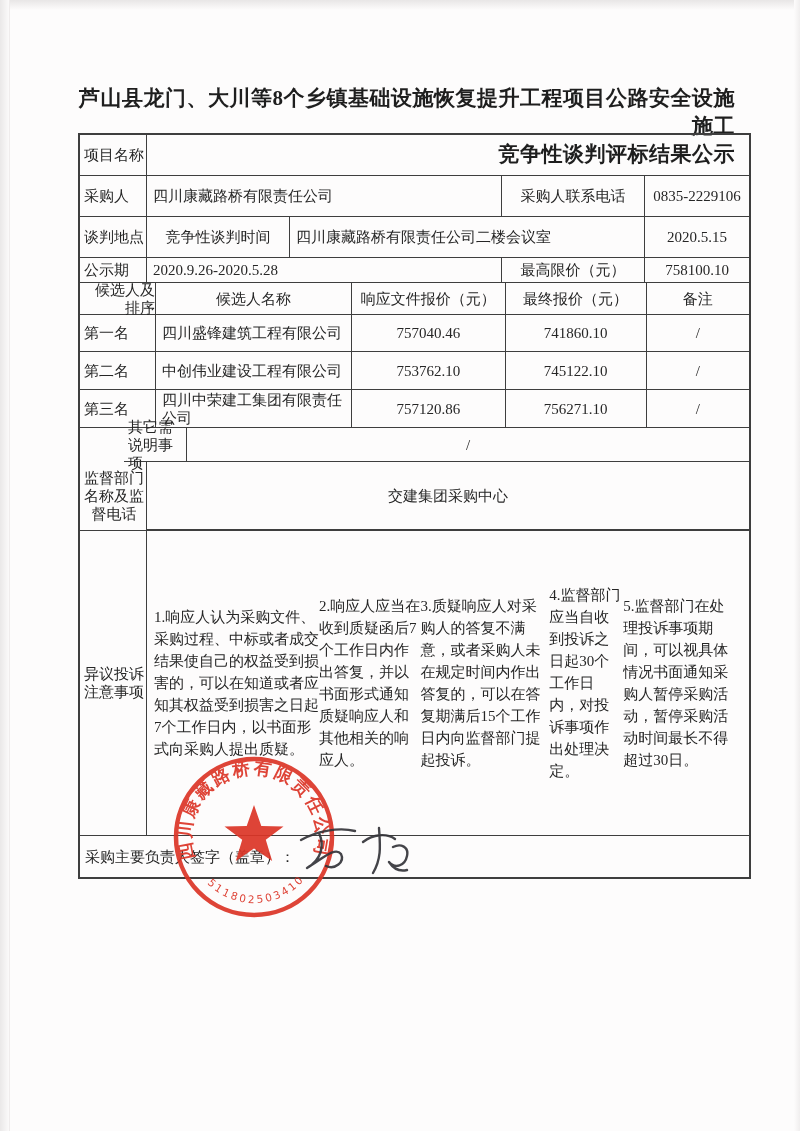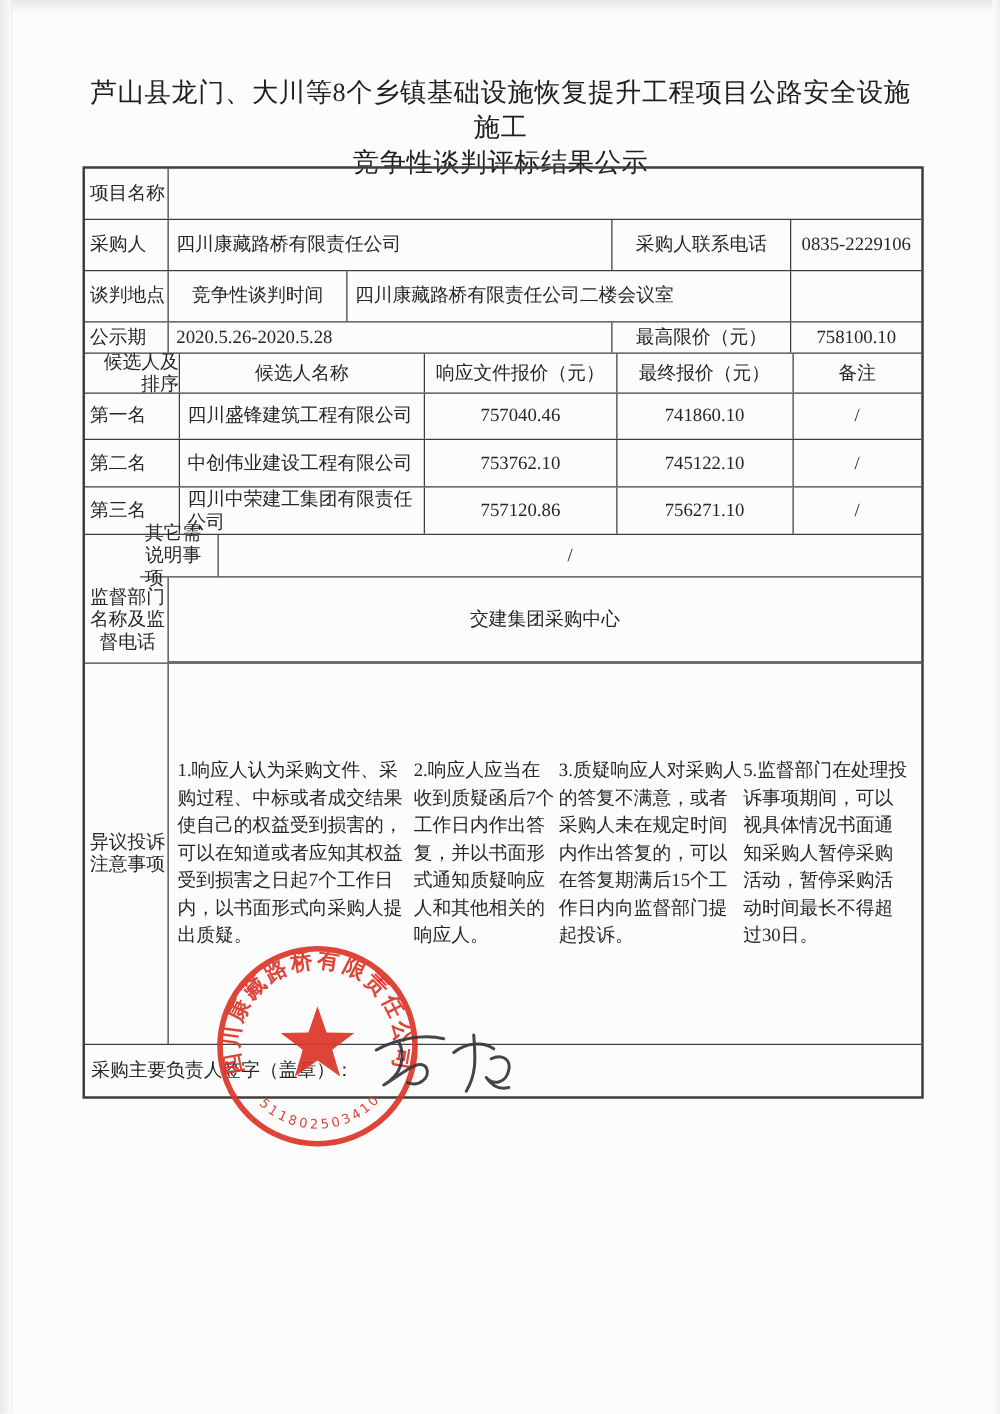--- a/index.html
+++ b/index.html
@@ -8,25 +8,25 @@
     font-family:"Liberation Serif","DejaVu Serif",serif;color:#262626;
     overflow:hidden;
   }
   .edge-top{position:absolute;left:0;top:0;width:800px;height:10px;
     background:linear-gradient(to bottom,#e8e6e6,#fdfcfc);}
   .edge-left{position:absolute;left:0;top:0;width:9px;height:1131px;
     background:linear-gradient(to right,#eae8e8,#fbfafa);border-right:1px solid #efecec;}
   .edge-right{position:absolute;right:0;top:0;width:6px;height:1131px;
     background:linear-gradient(to left,#f0eeee,#fdfcfc);}
   .title{
-    position:absolute;left:66px;top:60px;width:669px;text-align:center;
-    font-size:21px;line-height:28px;font-weight:400;color:#1e1e1e;letter-spacing:.5px;
+    position:absolute;left:66px;top:84px;width:669px;text-align:right;
+    font-size:21px;line-height:28px;font-weight:700;color:#1e1e1e;letter-spacing:.5px;
   }
   .tbl{
-    position:absolute;left:66px;top:133px;width:669px;
+    position:absolute;left:78px;top:133px;width:669px;
     border:2px solid #3e3e3e;font-size:15px;
   }
   .row{display:flex;border-bottom:1.6px solid #3e3e3e;}
   .row:last-child{border-bottom:none;}
   .cell{
     box-sizing:border-box;border-right:1.6px solid #3e3e3e;
     display:flex;align-items:center;line-height:18px;
   }
   .cell.last{border-right:none;}
   .c-label{width:67px;padding:1px 2px 1px 4px;}
@@ -78,25 +78,26 @@
     <div class="cell c-label">采购人</div>
     <div class="cell c-val">四川康藏路桥有限责任公司</div>
     <div class="cell c-label2">采购人联系电话</div>
     <div class="cell c-val2 last">0835-2229106</div>
   </div>
 
   <div class="row h40">
     <div class="cell c-label">谈判地点</div>
     <div class="cell c-label2">竞争性谈判时间</div>
     <div class="cell c-val">四川康藏路桥有限责任公司二楼会议室</div>
+    <div class="cell c-val2 last">2020.5.15</div>
   </div>
 
   <div class="row h24">
     <div class="cell c-label">公示期</div>
-    <div class="cell c-val">2020.5.26-2020.5.28</div>
+    <div class="cell c-val">2020.9.26-2020.5.28</div>
     <div class="cell c-label2">最高限价（元）</div>
     <div class="cell c-val2 last">758100.10</div>
   </div>
 
   <div class="row h31">
     <div class="cell c-rank">候选人及排序</div>
     <div class="cell c-name" style="justify-content:center;padding-left:0;">候选人名称</div>
     <div class="cell c-rp">响应文件报价（元）</div>
     <div class="cell c-fp">最终报价（元）</div>
     <div class="cell c-rem last">备注</div>
@@ -137,20 +138,21 @@
       <div class="super-sub">交建集团采购中心</div>
     </div>
   </div>
 
   <div class="row h304">
     <div class="cell c-label" style="height:304px;">异议投诉注意事项</div>
     <div class="cell objection-body last">
       <div>1.响应人认为采购文件、采购过程、中标或者成交结果使自己的权益受到损害的，可以在知道或者应知其权益受到损害之日起7个工作日内，以书面形式向采购人提出质疑。</div>
       <div>2.响应人应当在收到质疑函后7个工作日内作出答复，并以书面形式通知质疑响应人和其他相关的响应人。</div>
       <div>3.质疑响应人对采购人的答复不满意，或者采购人未在规定时间内作出答复的，可以在答复期满后15个工作日内向监督部门提起投诉。</div>
+      <div>4.监督部门应当自收到投诉之日起30个工作日内，对投诉事项作出处理决定。</div>
       <div>5.监督部门在处理投诉事项期间，可以视具体情况书面通知采购人暂停采购活动，暂停采购活动时间最长不得超过30日。</div>
     </div>
   </div>
 
   <div class="row h41">
     <div class="cell sign-cell">采购主要负责人签字（盖章）：</div>
   </div>
 
 </div>
 

